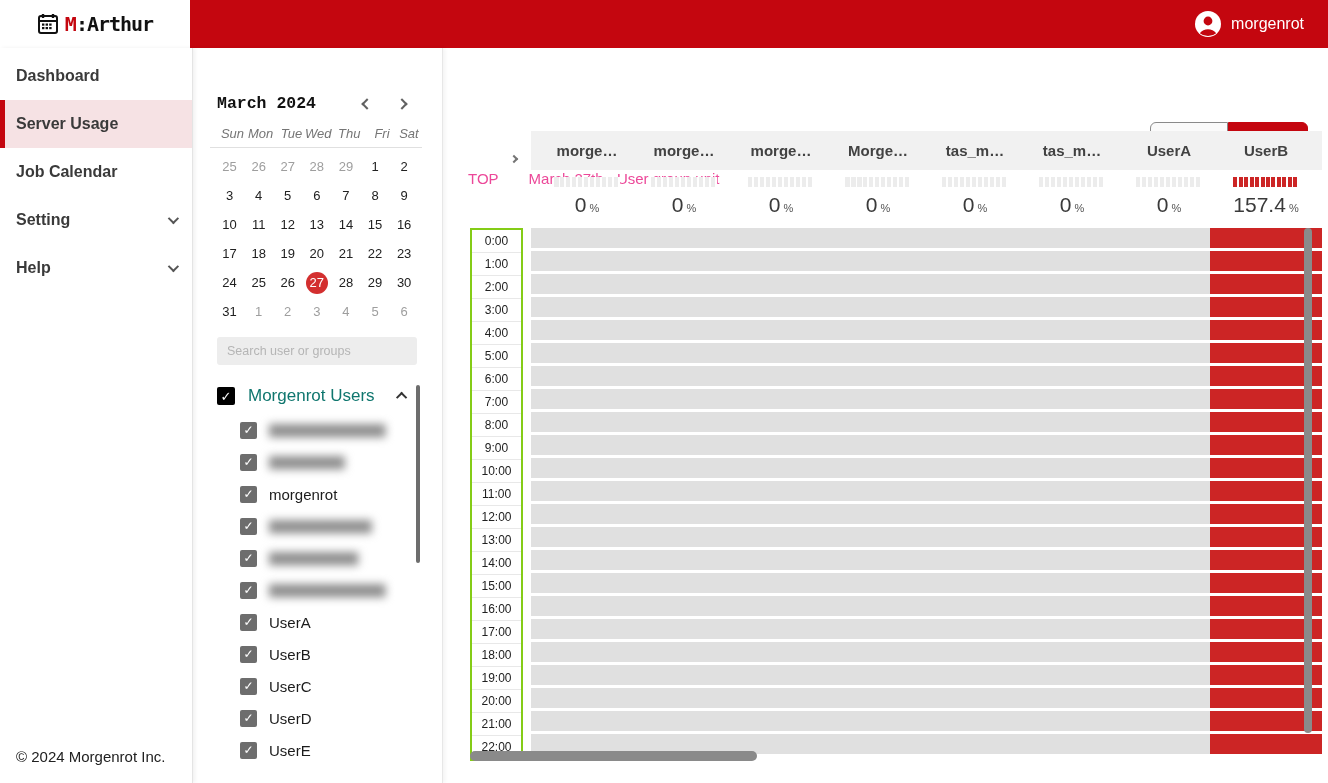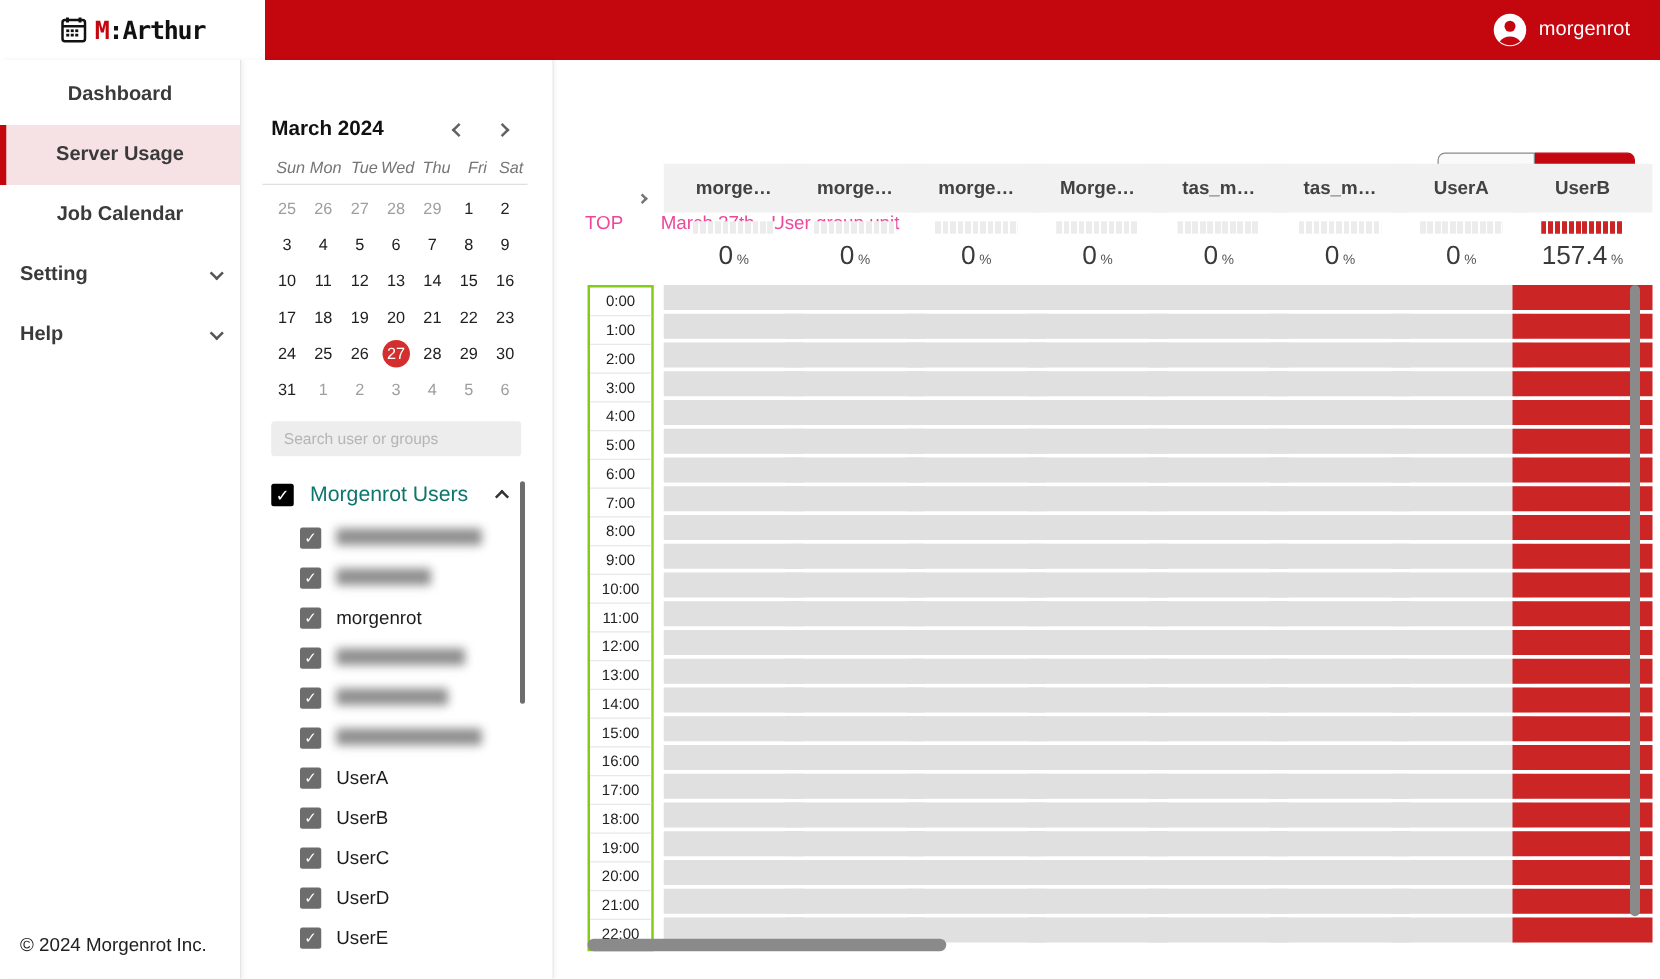--- a/index.html
+++ b/index.html
@@ -1,44 +1,44 @@
 <!DOCTYPE html>
 <html><head>
 <meta charset="utf-8">
 <style>
   * { margin:0; padding:0; box-sizing:border-box; }
   html,body { width:1328px; height:783px; font-family:"Liberation Sans",sans-serif; background:#fff; overflow:hidden; }
 
   
   .topbar { position:relative; height:48px; background:#C4060F; display:flex; align-items:center; }
-  .logo-box { width:212px; height:48px; background:#fff; display:flex; align-items:center; justify-content:center; gap:4px; }
+  .logo-box { width:190px; height:48px; background:#fff; display:flex; align-items:center; justify-content:center; gap:4px; }
   .logo-text { font-family:"DejaVu Sans Mono",monospace; font-weight:bold; font-size:20px; letter-spacing:-1px; color:#111; white-space:nowrap; }
   .logo-text .m { color:#C4060F; }
   .topbar-user { position:absolute; right:24px; top:0; height:48px; display:flex; align-items:center; gap:9px; color:#fff; font-size:16px; font-weight:500; cursor:pointer; }
 
   
   .shell { display:flex; height:735px; }
 
   
   .sidebar { position:relative; width:193px; border-right:1px solid #e4e4e4; box-shadow:2px 0 4px rgba(0,0,0,.06); background:#fff; z-index:3; }
   .side-nav { padding-top:4px; }
-  .side-item { position:relative; height:48px; display:flex; align-items:center; padding:0 16px; font-size:16px; font-weight:700; color:#3a3a3a; cursor:pointer;justify-content:center; }
+  .side-item { position:relative; height:48px; display:flex; align-items:center; padding:0 16px; font-size:16px; font-weight:700; color:#3a3a3a; cursor:pointer; }
   .side-item.active { background:#F6E2E4; }
   .side-item.active::before { content:""; position:absolute; left:0; top:0; bottom:0; width:5px; background:#C4060F; }
   .side-item .grow { flex:1; }
   .chev { display:inline-block; width:8px; height:8px; border-right:2px solid #555; border-bottom:2px solid #555; }
   .chev.down { transform:rotate(45deg) translateY(-2px); }
   .chev.up { transform:rotate(-135deg) translateY(-2px); }
   .chev.left { transform:rotate(135deg); }
   .chev.right { transform:rotate(-45deg); }
   .side-footer { position:absolute; left:16px; bottom:18px; font-size:15px; color:#212121; }
 
   
   .panel { position:relative; width:250px; border-right:1px solid #e7e7e7; box-shadow:2px 0 4px rgba(0,0,0,.05); background:#fff; z-index:2; }
-  .cal-head { position:absolute; left:24px; top:46px; width:202px; display:flex; align-items:center; }
+  .cal-head { position:absolute; left:24px; top:46px; width:202px; display:flex; align-items:center;font-family:Liberation Mono, monospace; }
   .cal-title { font-size:16.5px; font-weight:700; color:#111; flex:1; }
   .cal-nav { display:flex; gap:17px; padding-right:8px; }
   .cal-nav .nav-btn { width:18px; height:18px; display:flex; align-items:center; justify-content:center; cursor:pointer; }
   .cal-nav .chev { border-color:#616161; }
   .cal-daynames { position:absolute; left:22px; top:78px; width:204px; display:flex; }
   .cal-daynames span { width:29.1px; text-align:right; font-size:13px; color:#757575;font-style:italic; }
   .cal-divider { position:absolute; left:17px; top:99px; width:212px; height:1px; background:#e0e0e0; }
   .cal-grid { position:absolute; left:22px; top:104px; width:204px; }
   .cal-row { display:flex; height:29px; }
   .cal-day { width:29.1px; height:29px; display:flex; align-items:center; justify-content:center; font-size:13px; color:#212121; cursor:pointer; }

